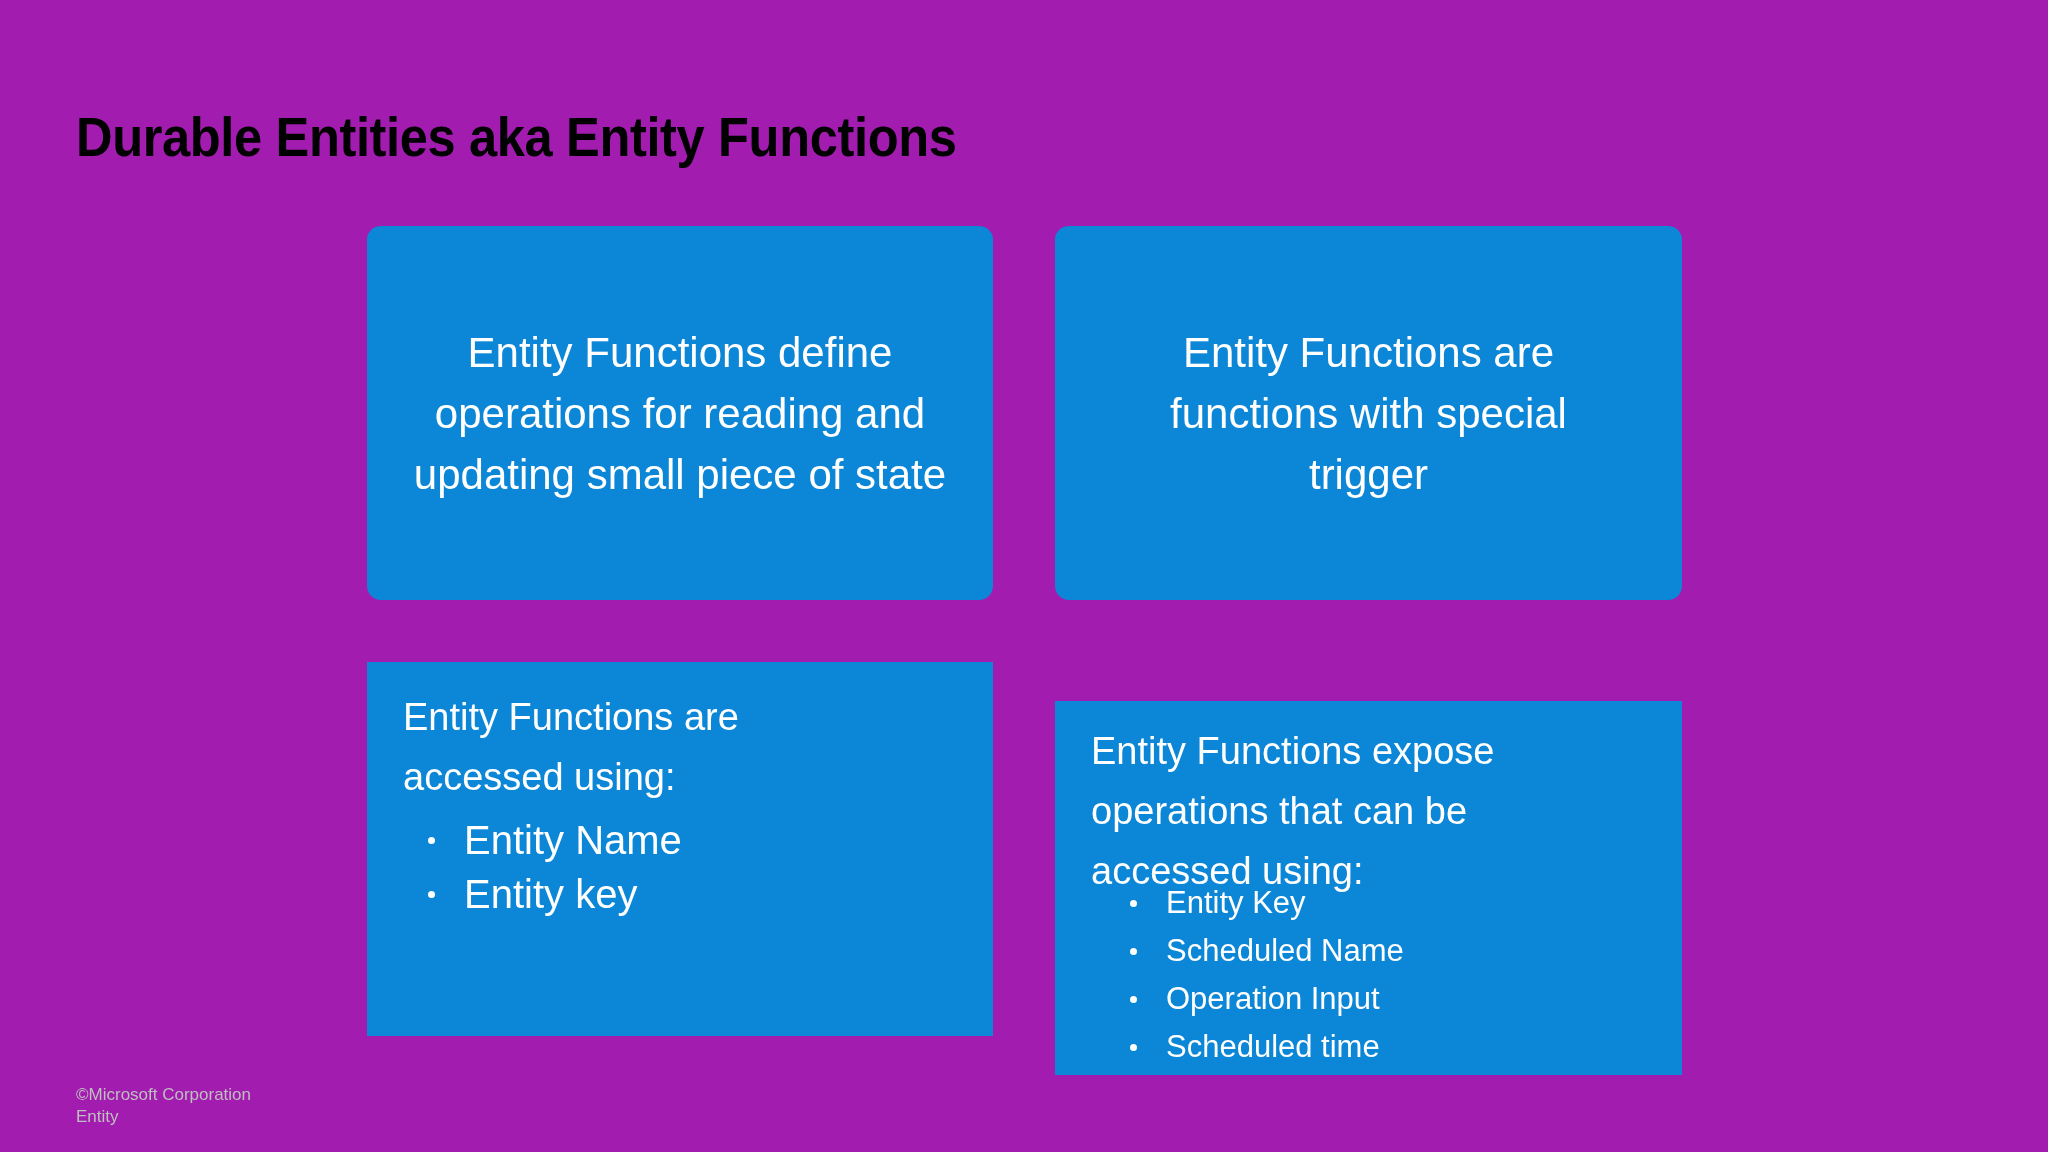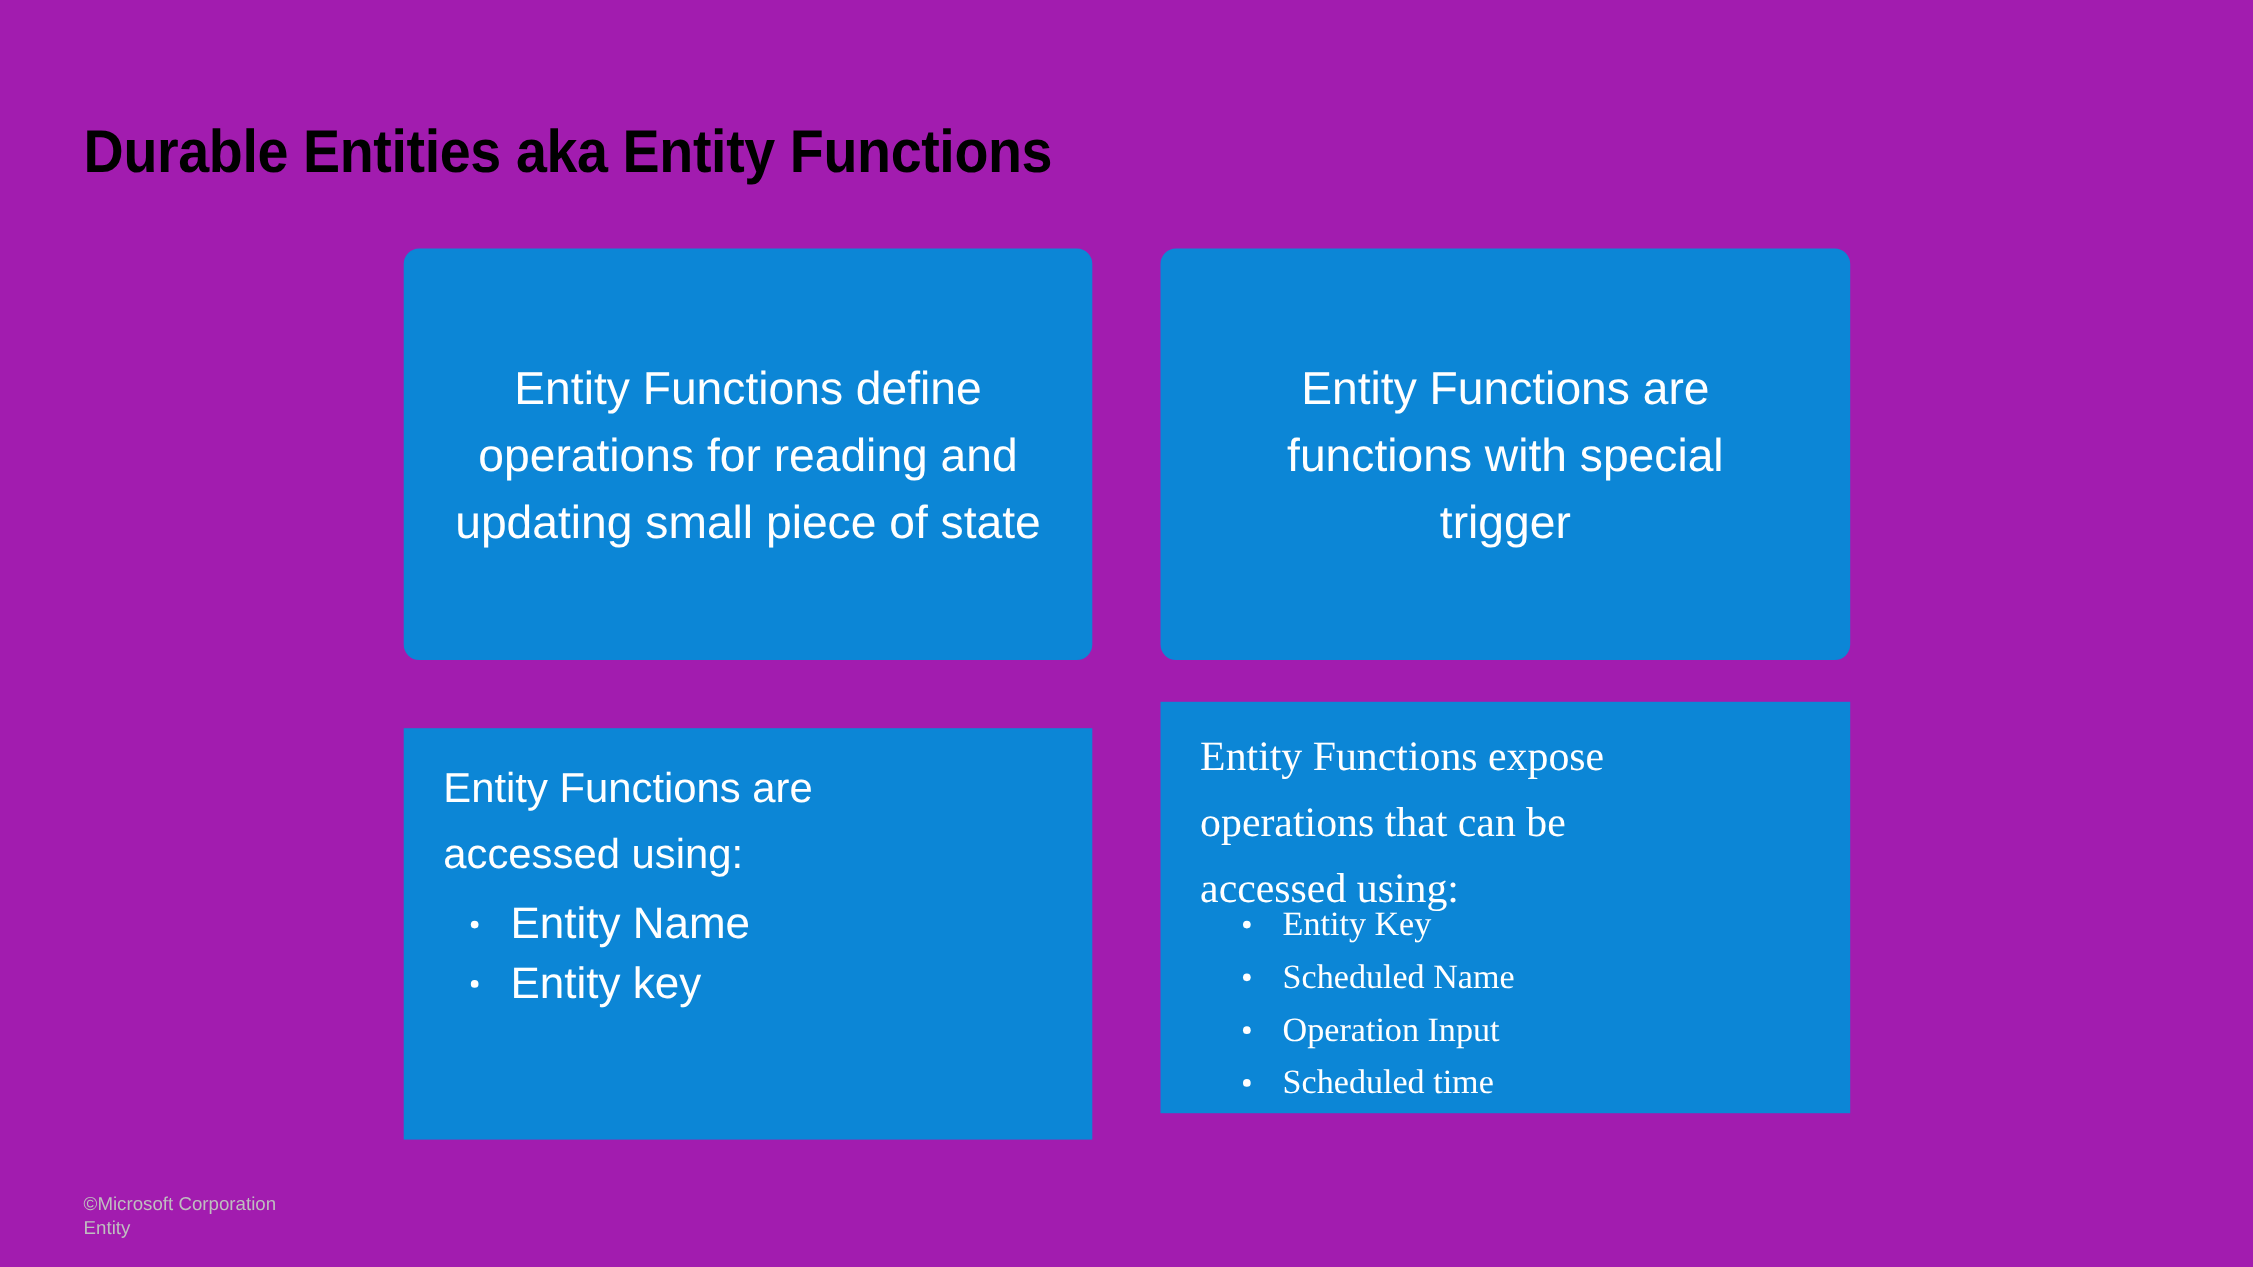--- a/index.html
+++ b/index.html
@@ -44,21 +44,21 @@
     position: absolute;
     background: #0c86d6;
     box-sizing: border-box;
     color: #ffffff;
     overflow: hidden;
   }
 
   .box-tl { left: 367px;  top: 226px;  width: 626px;  height: 374px; }
   .box-tr { left: 1055px; top: 226px;  width: 627px;  height: 374px; }
   .box-bl { left: 367px;  top: 662px;  width: 626px;  height: 374px; }
-  .box-br { left: 1055px; top: 638px;  width: 627px;  height: 374px; font-family: Liberation Serif, serif; }
+  .box-br { left: 1055px; top: 701px;  width: 627px;  height: 374px; }
 
   
   .box-center {
     display: flex;
     align-items: center;
     justify-content: center;
     text-align: center;
     padding: 18px 26px;
     border-radius: 14px;
   }

